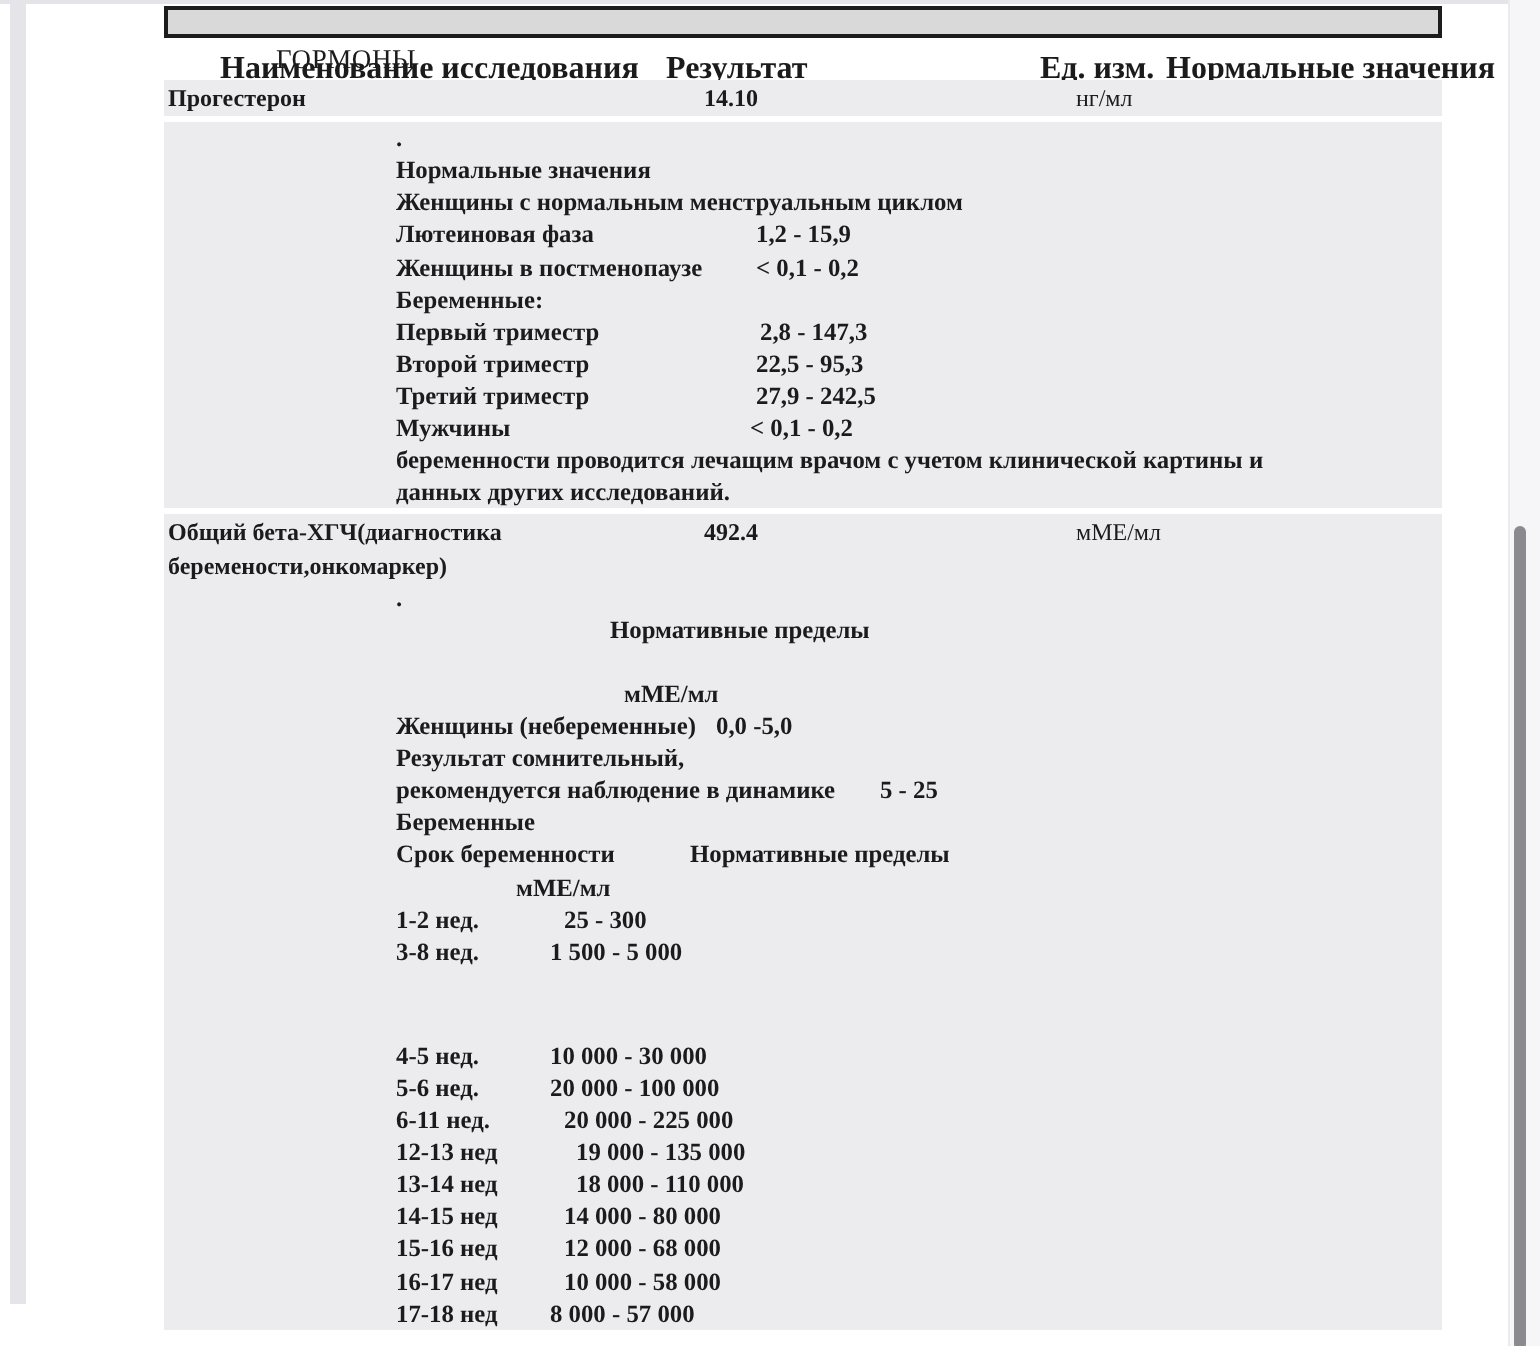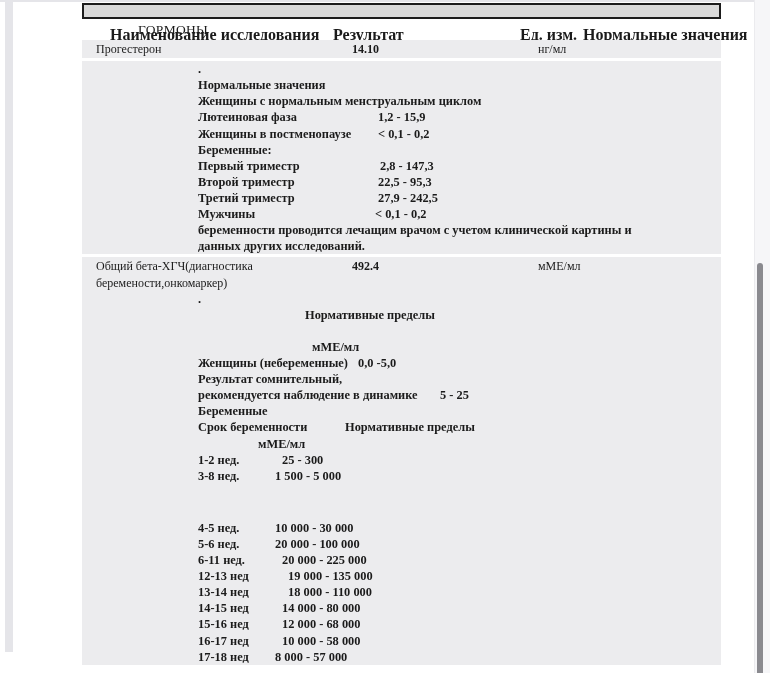--- a/index.html
+++ b/index.html
@@ -14,21 +14,21 @@
          border:2px solid #1c1c1c;background:#d9d9d9;}
   .th{position:absolute;top:-1px;font-size:16px;font-weight:bold;line-height:14px;white-space:nowrap;margin-top:24px;}
   .th-name{left:26px;}
   .th-result{left:249px;}
   .th-unit{left:436px;}
   .th-norm{left:499px;}
 
   .group-title{font-size:13.5px;font-weight:normal;padding:3px 0 2px 8px;letter-spacing:0.3px;margin-left:48px;}
 
   .row-head{position:relative;background:#ececee;line-height:16.2px;font-size:12px;padding:1px 0;}
-  .row-name{padding-left:14px;}
+  .row-name{padding-left:2px;font-weight:bold;}
   .name-line{white-space:nowrap;}
   .row-result{position:absolute;left:270px;top:1px;font-weight:bold;font-size:12px;}
   .row-unit{position:absolute;left:456px;top:1px;font-size:12px;text-align:center;}
   .gap-after{margin-bottom:3px;}
 
   .row-details{background:#ececee;padding-left:116px;line-height:16.1px;
                font-weight:bold;font-size:12.4px;margin-bottom:3px;}
   .row-merged{background:#ececee;margin-bottom:3px;}
   .row-merged .row-head{padding-bottom:0;}
   .row-merged .row-details{margin-bottom:0;}

